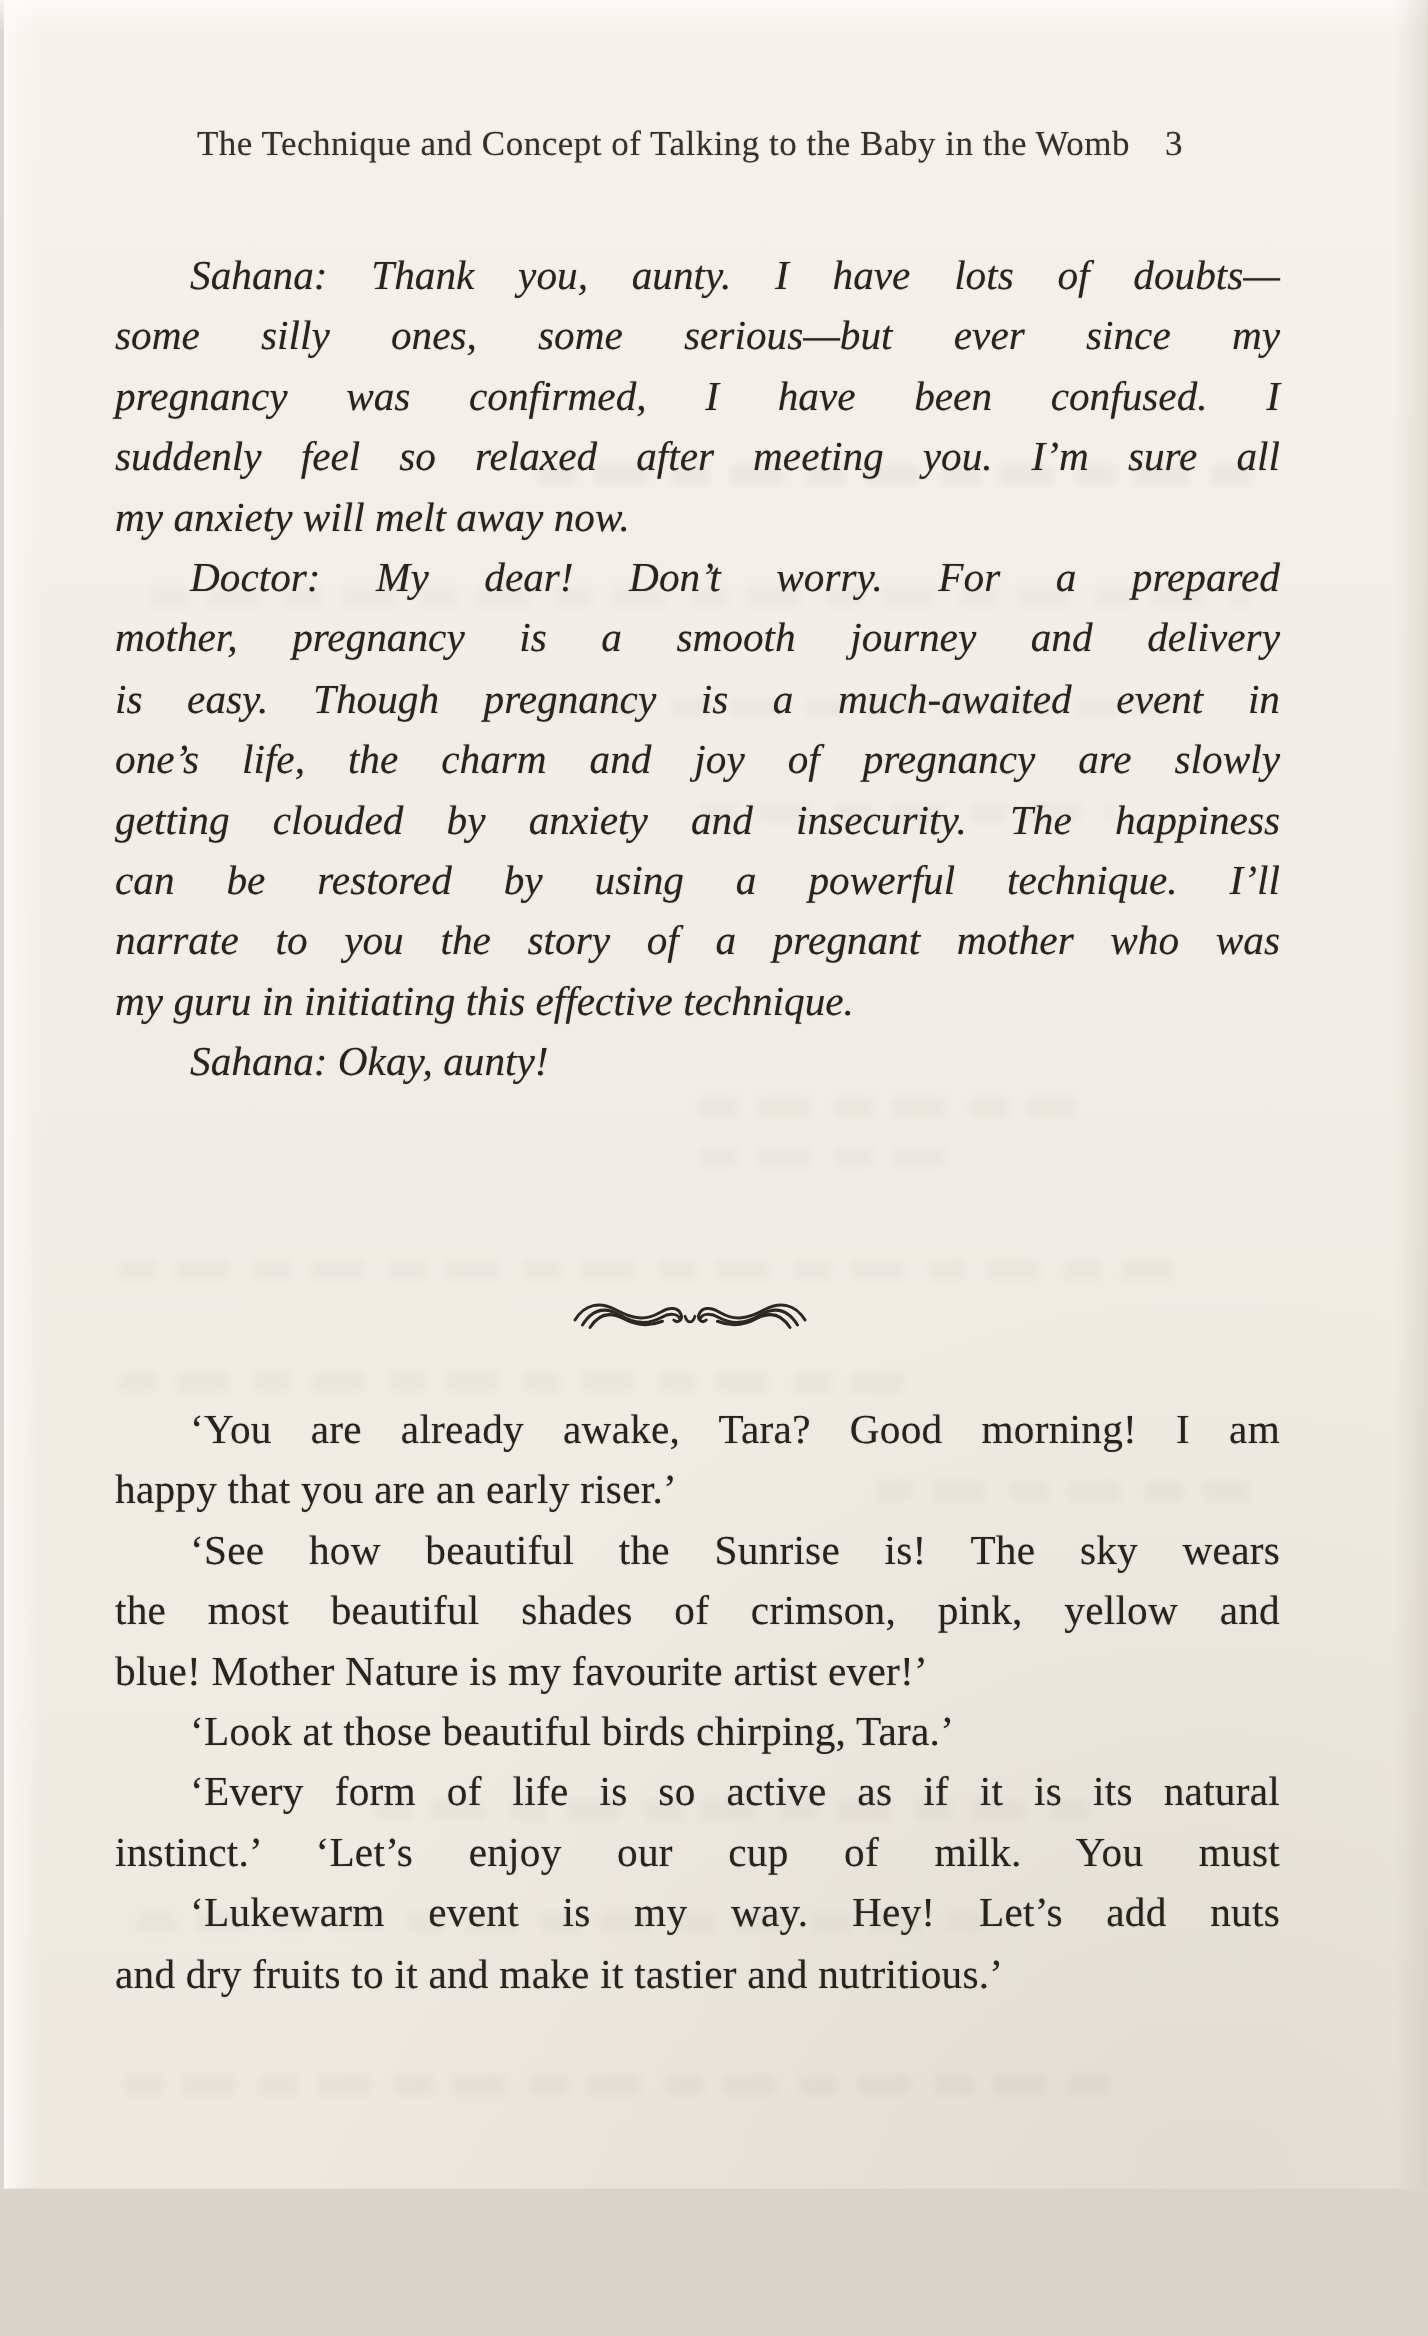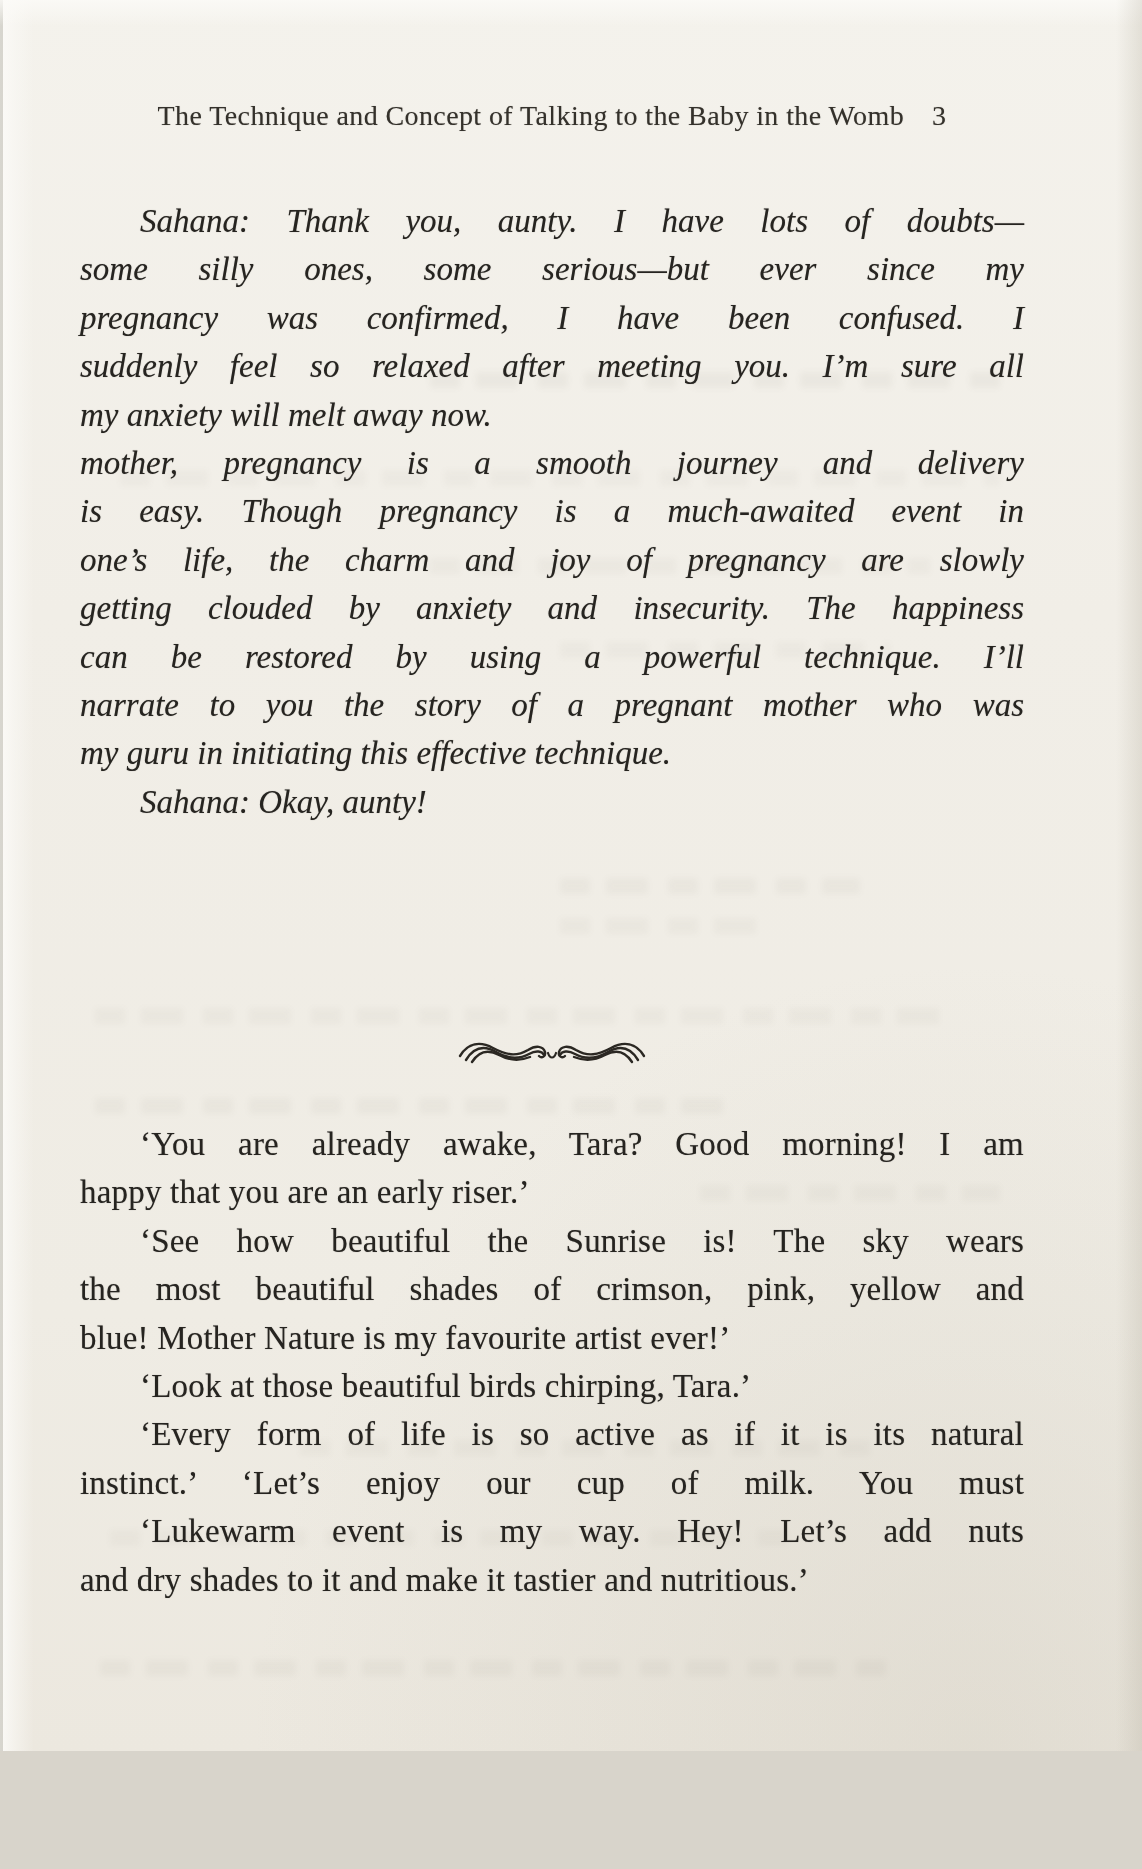--- a/index.html
+++ b/index.html
@@ -59,21 +59,21 @@
     position: absolute;
     left: 80px;
     width: 944px;
     font-size: 33px;
     line-height: 48.4px;
     text-shadow: 0 0 1px rgba(38,36,32,0.40);
   }
   .dialogue { top: 197px; font-style: italic; }
   .story    { top: 1120px; font-style: normal; letter-spacing: 0.2px; font-family: Liberation Serif, serif; }
 
-  .line { text-align: justify; text-align-last: justify; }
+  .line { text-align: justify; text-align-last: justify; margin-left: 12px; }
   .line.para-start { text-indent: 60px; }
   .line.para-end { text-align-last: left; }
 
   .ornament {
     position: absolute;
     top: 1034px;
     left: 80px;
     width: 944px;
     text-align: center;
   }
@@ -122,20 +122,21 @@
 
   <section class="textblock dialogue" id="dialogue">
       <div class="para">
         <div class="line para-start">Sahana: Thank you, aunty. I have lots of doubts—</div>
         <div class="line">some silly ones, some serious—but ever since my</div>
         <div class="line">pregnancy was confirmed, I have been confused. I</div>
         <div class="line">suddenly feel so relaxed after meeting you. I’m sure all</div>
         <div class="line para-end">my anxiety will melt away now.</div>
       </div>
       <div class="para">
+        <div class="line para-start">Doctor: My dear! Don’t worry. For a prepared</div>
         <div class="line">mother, pregnancy is a smooth journey and delivery</div>
         <div class="line">is easy. Though pregnancy is a much-awaited event in</div>
         <div class="line">one’s life, the charm and joy of pregnancy are slowly</div>
         <div class="line">getting clouded by anxiety and insecurity. The happiness</div>
         <div class="line">can be restored by using a powerful technique. I’ll</div>
         <div class="line">narrate to you the story of a pregnant mother who was</div>
         <div class="line para-end">my guru in initiating this effective technique.</div>
       </div>
       <div class="para">
         <div class="line para-start para-end">Sahana: Okay, aunty!</div>
@@ -170,17 +171,17 @@
       </div>
       <div class="para">
         <div class="line para-start para-end">‘Look at those beautiful birds chirping, Tara.’</div>
       </div>
       <div class="para">
         <div class="line para-start">‘Every form of life is so active as if it is its natural</div>
         <div class="line">instinct.’ ‘Let’s enjoy our cup of milk. You must</div>
       </div>
       <div class="para">
         <div class="line para-start">‘Lukewarm event is my way. Hey! Let’s add nuts</div>
-        <div class="line para-end">and dry shades to it and make it tastier and nutritious.’</div>
+        <div class="line para-end">and dry fruits to it and make it tastier and nutritious.’</div>
       </div>
     </section>
 
 </div>
 
 </body></html>

